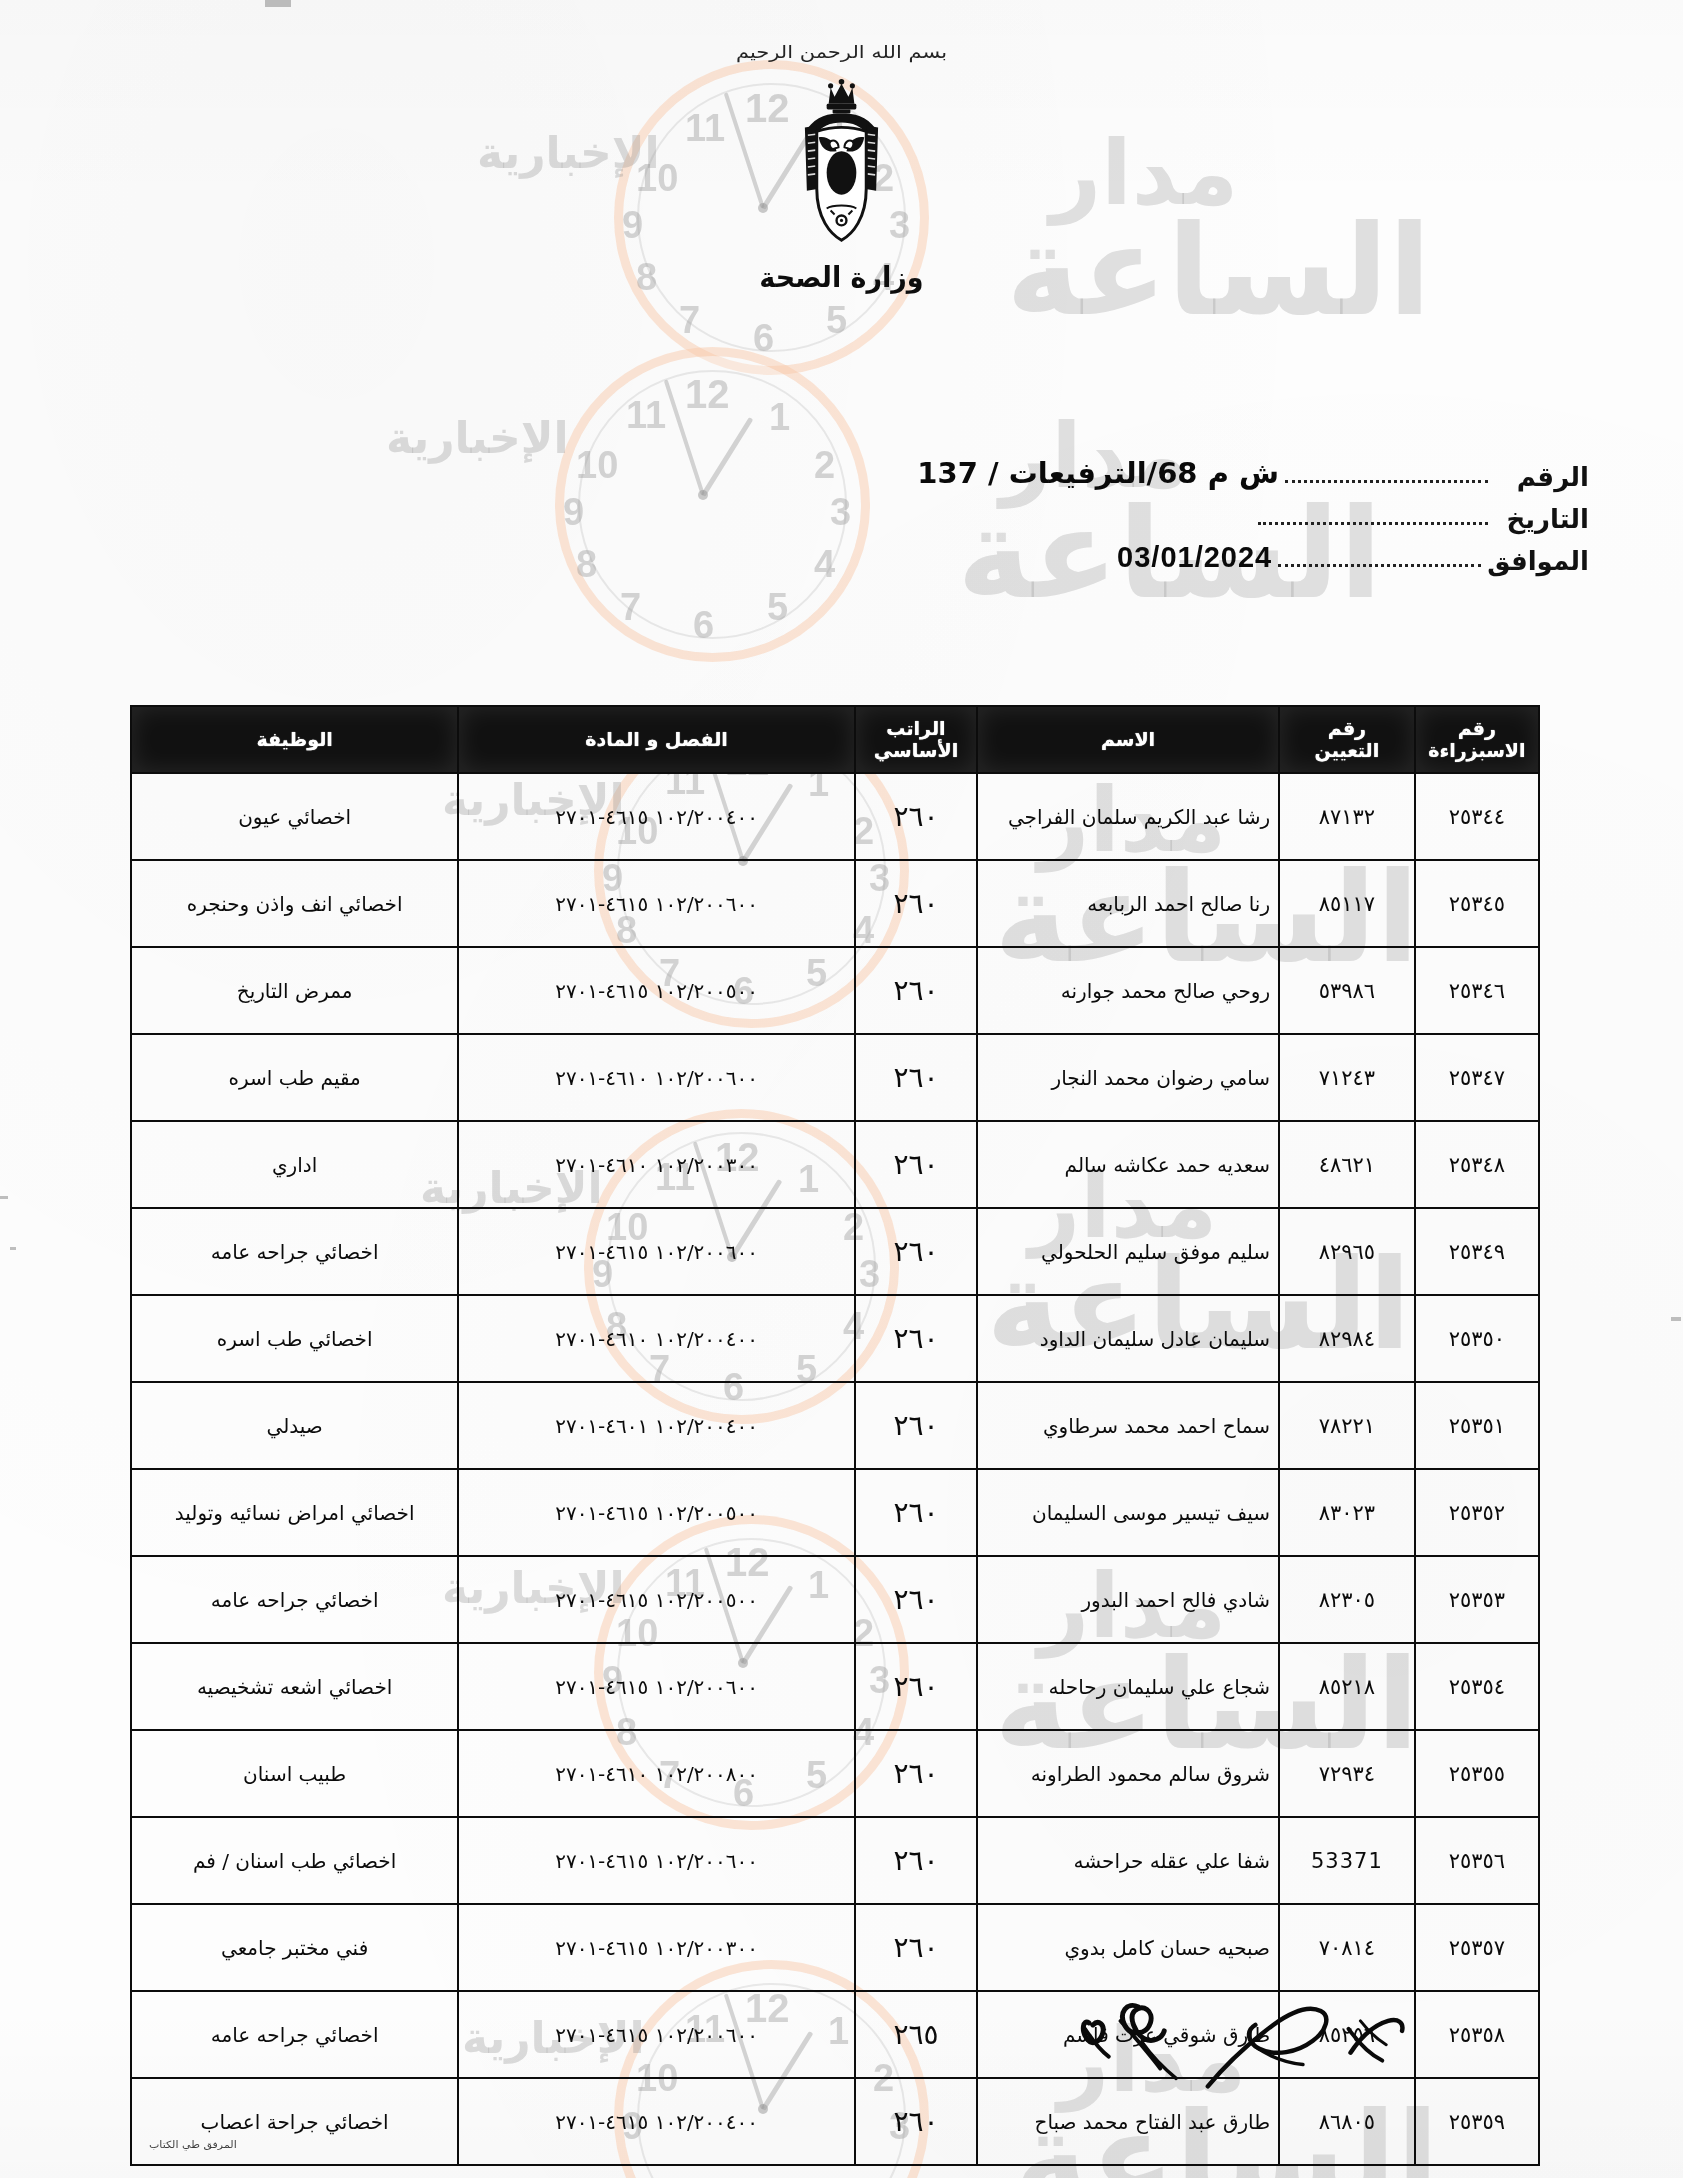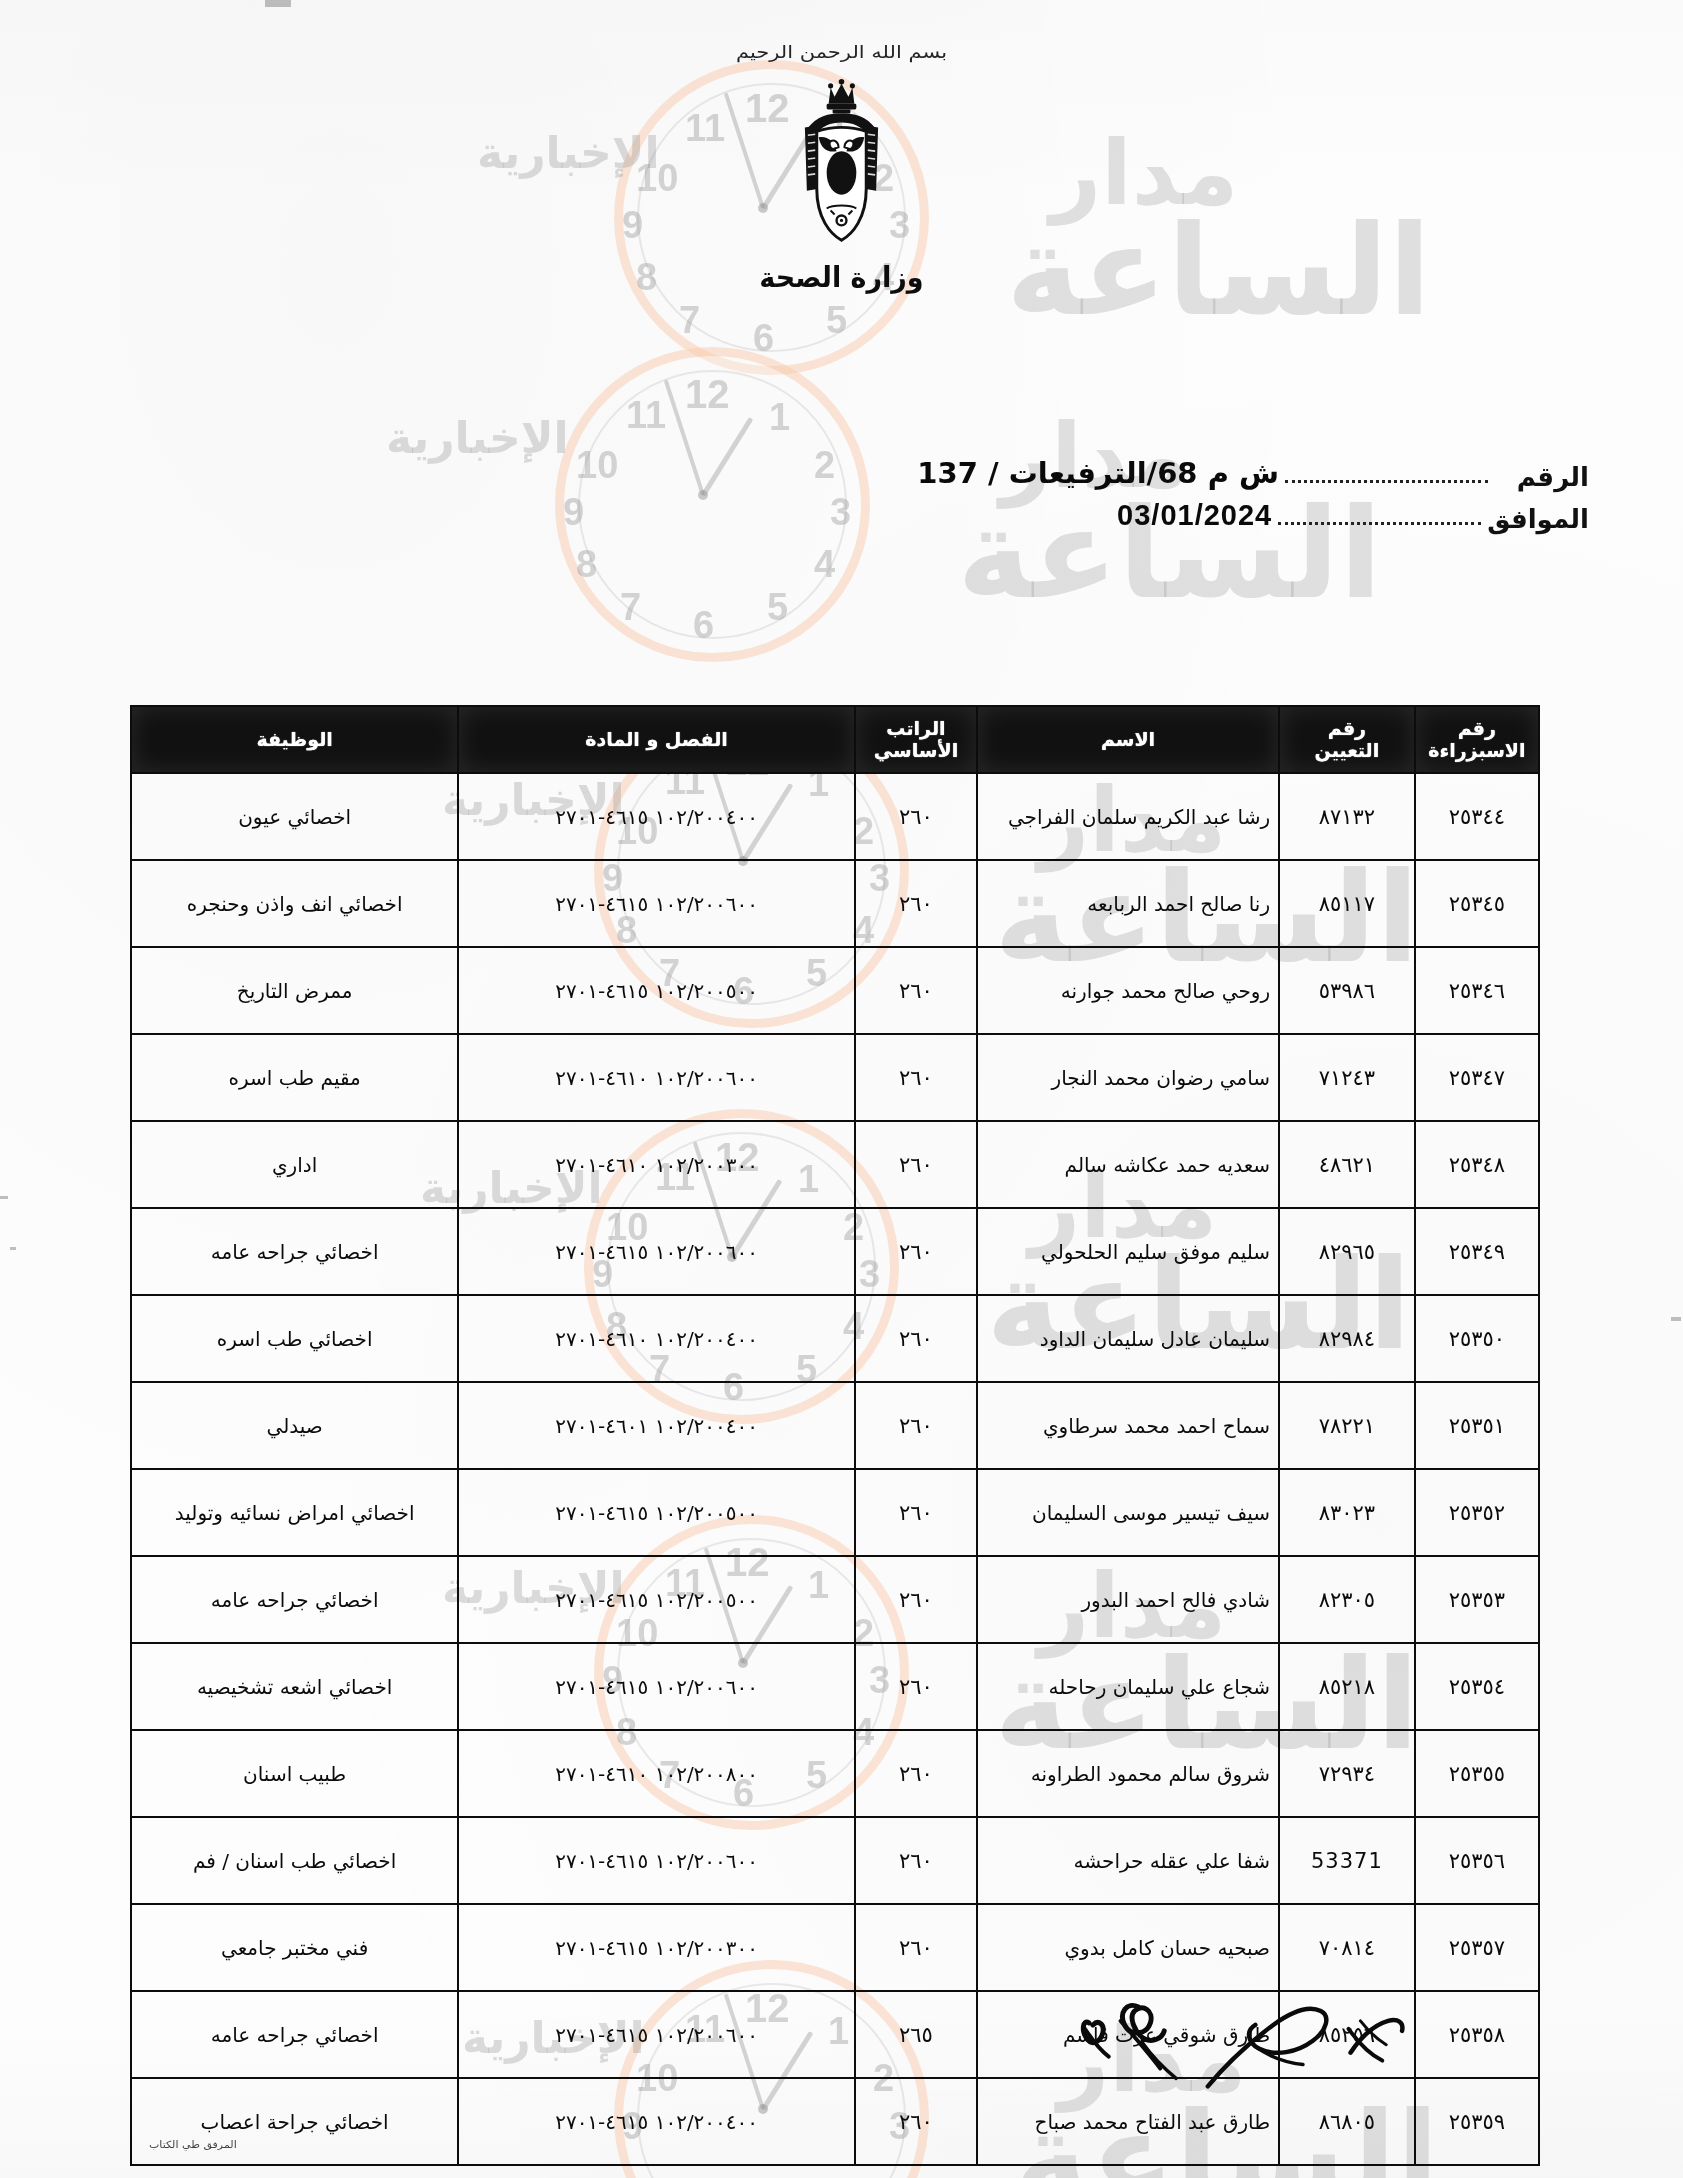--- a/index.html
+++ b/index.html
@@ -94,21 +94,21 @@
     font-size:19px;font-weight:bold;
     height:61px;line-height:1.12;text-align:center;
     padding:2px 4px;
     
     text-shadow:0 0 1px #fff;
     box-shadow:inset 0 0 26px rgba(255,255,255,.10);
   }
   thead th span{display:block;}
   td{height:73px;}
   .c-serial,.c-nat{text-align:center;letter-spacing:1px;font-size:21px;}
-  .c-salary{text-align:center;letter-spacing:1.5px;font-size:21px;}
+  .c-salary{text-align:center;letter-spacing:1.5px;font-size:28px;}
   .c-name{text-align:right;line-height:1.5;letter-spacing:0.5px;}
   .c-chap{text-align:center;letter-spacing:1.2px;font-size:20px;direction:rtl;}
   .c-job{text-align:center;line-height:1.5;letter-spacing:0.5px;}
 
   col.w-serial{width:109px;}
   col.w-nat{width:119px;}
   col.w-name{width:265px;}
   col.w-salary{width:107px;}
   col.w-chap{width:348px;}
   col.w-job{width:287px;}
@@ -327,20 +327,25 @@
       </svg>
     </div>
     <div class="ministry">وزارة الصحة</div>
   </div>
 
   <div class="refblock">
     <div class="refrow">
       <div class="reflabel">الرقم</div>
       <div class="refdots"></div>
       <div class="refval">ش م 68/الترفيعات / 137</div>
+    </div>
+    <div class="refrow empty">
+      <div class="reflabel">التاريخ</div>
+      <div class="refdots"></div>
+      <div class="refval"></div>
     </div>
     <div class="refrow">
       <div class="reflabel">الموافق</div>
       <div class="refdots"></div>
       <div class="refval lat">03/01/2024</div>
     </div>
   </div>
 
   <div class="tbl-wrap">
     <table>

